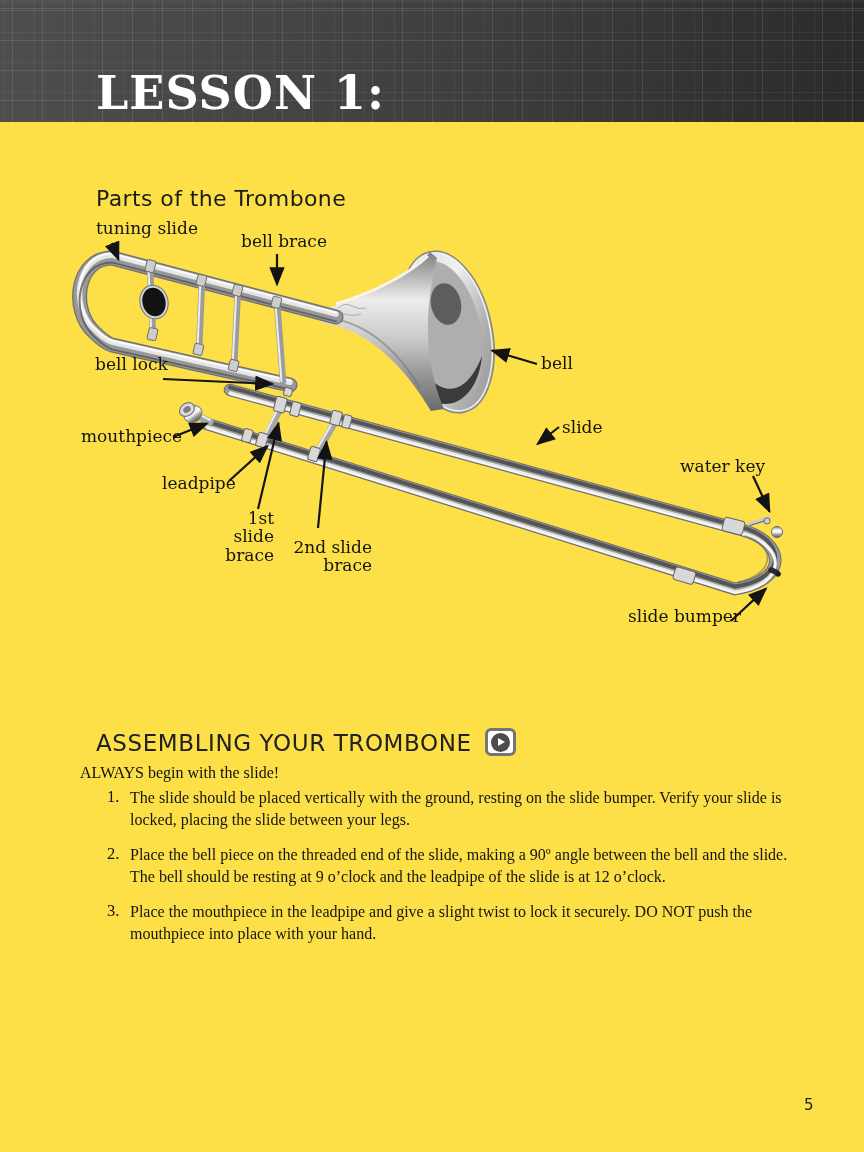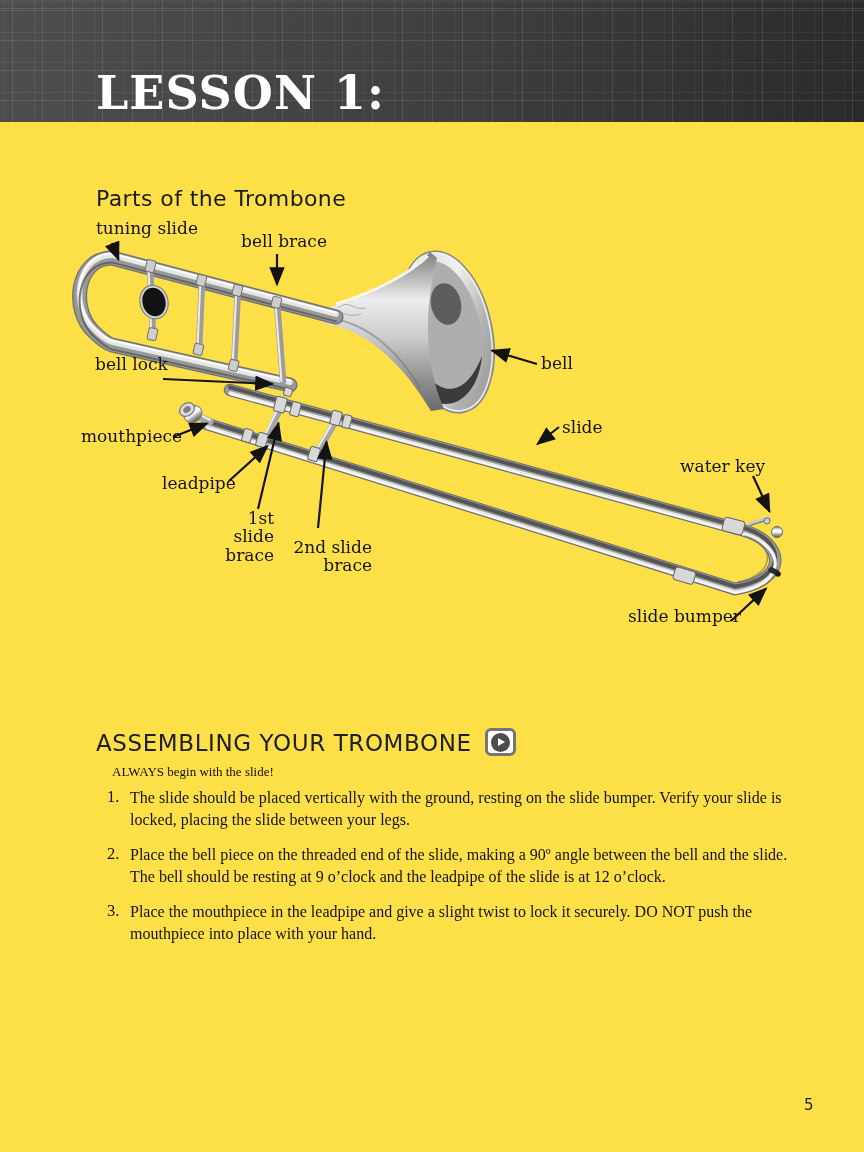--- a/index.html
+++ b/index.html
@@ -34,21 +34,21 @@
   
   .assembling{position:absolute;left:96px;top:728px;display:flex;align-items:flex-end;gap:13px;}
   .assembling-heading{font-family:"DejaVu Sans",sans-serif;font-size:23px;color:#212121;letter-spacing:.6px;}
   .video-btn{width:25px;height:22px;border:3px solid #757575;border-radius:6px;background:#fff;
     display:flex;align-items:center;justify-content:center;cursor:pointer;}
   .video-btn .circ{width:19px;height:19px;border-radius:50%;background:#4c4c4c;
     display:flex;align-items:center;justify-content:center;}
   .video-btn .tri{width:0;height:0;border-left:7px solid #ffffff;border-top:4.5px solid transparent;
     border-bottom:4.5px solid transparent;margin-left:2px;}
 
-  .intro{position:absolute;left:112px;top:764px;font-size:13px;color:#111;}
+  .intro{position:absolute;left:80px;top:764px;font-size:16px;color:#111;}
   .steps{position:absolute;left:96px;top:787px;width:700px;}
   .step{display:flex;margin-bottom:13px;}
   .step .num{width:34px;flex:0 0 34px;text-align:left;padding-left:11px;box-sizing:border-box;
     font-size:16.5px;}
   .step .txt{flex:1;font-size:16px;line-height:1.38;max-width:662px;}
 
   .page-number{position:absolute;left:804px;top:1096px;font-family:"DejaVu Sans",sans-serif;
     font-size:15px;color:#1f1f1f;}
 </style>
 </head>

